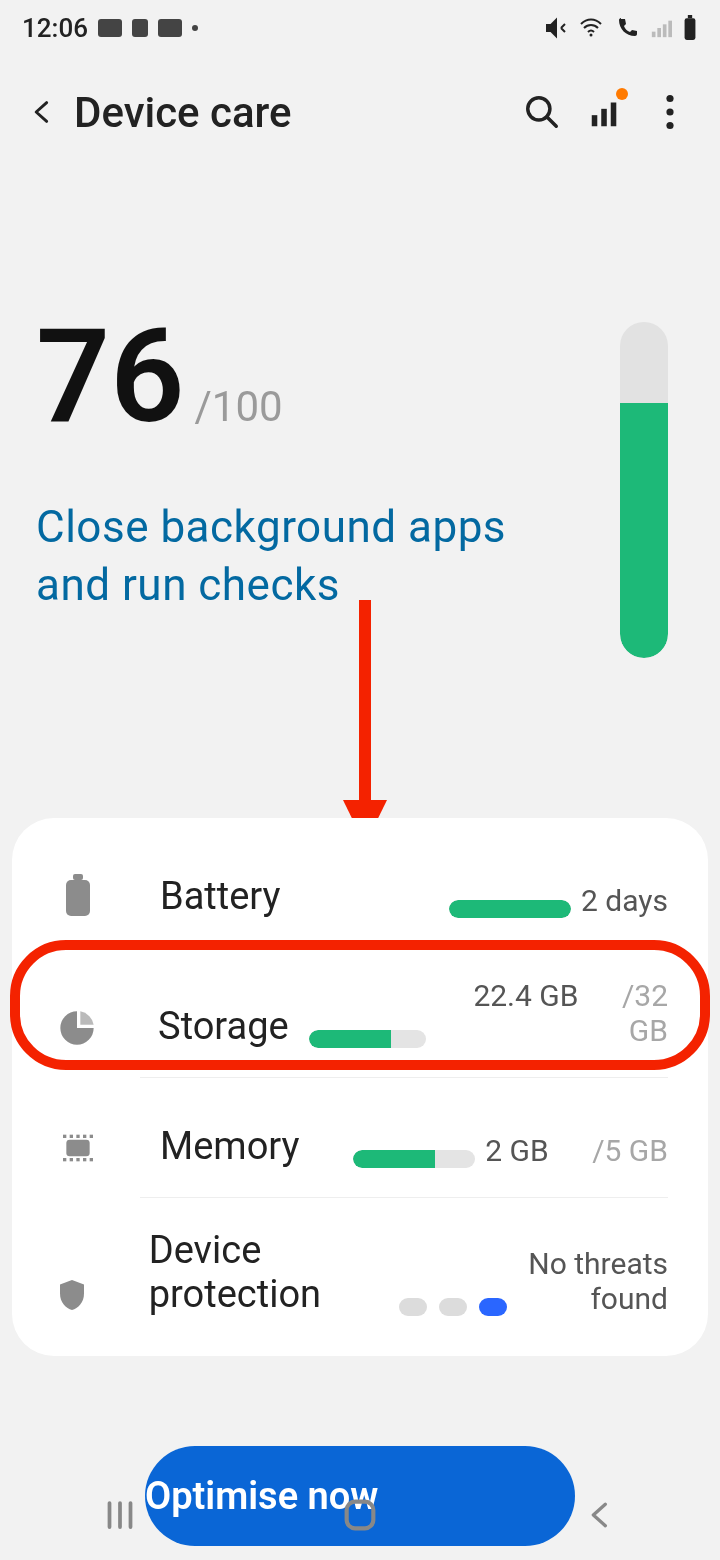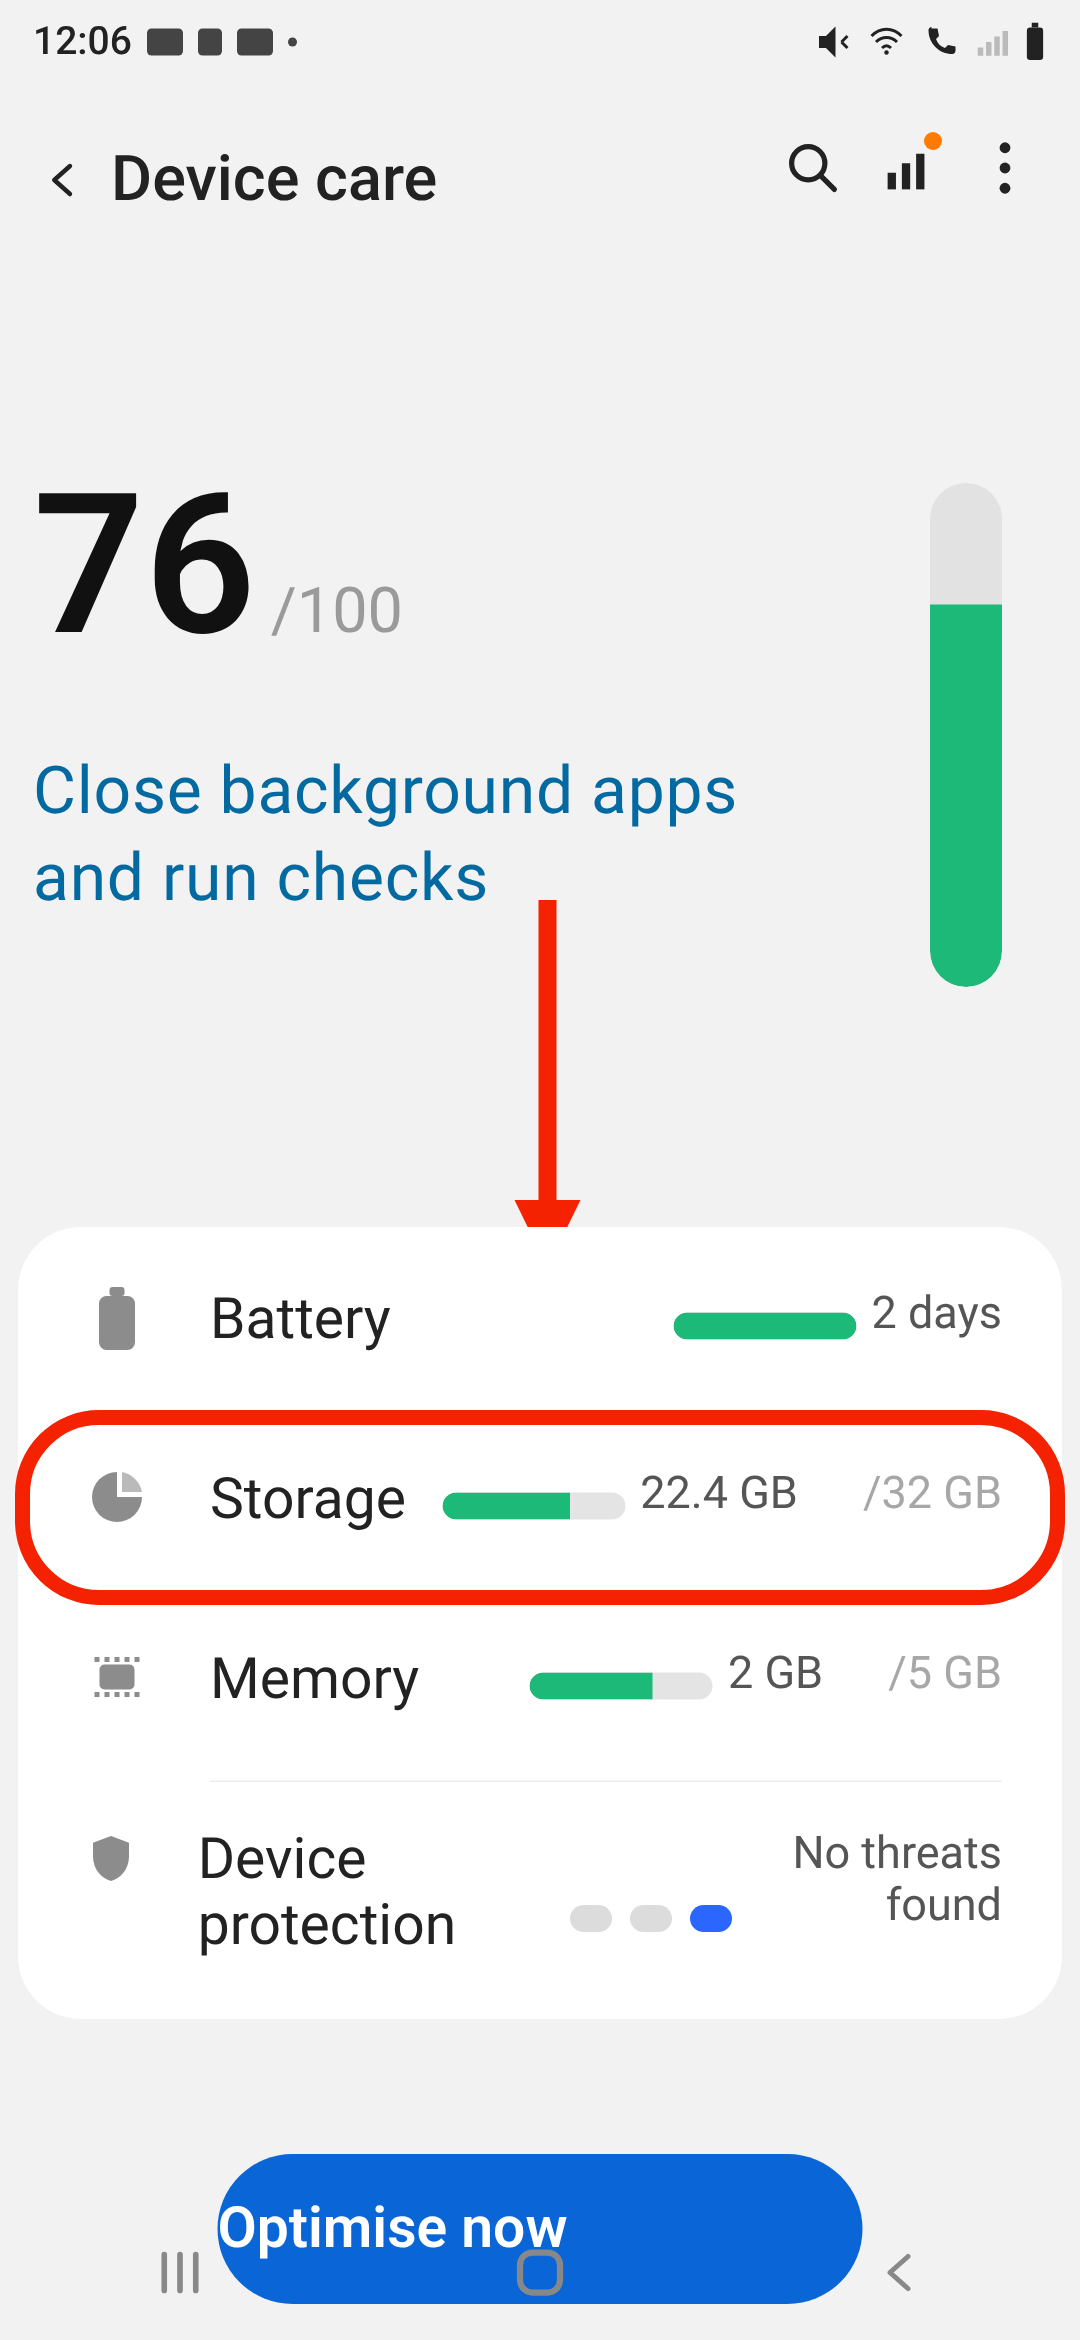--- a/index.html
+++ b/index.html
@@ -24,32 +24,32 @@
     font-weight: 500;
     color: #222;
   }
   .status-left, .status-right { display:flex; align-items:center; gap:10px; }
   .status-left .mini-icon { width:24px; height:18px; background:#444; border-radius:3px; display:inline-block; }
   .dot { width:6px; height:6px; border-radius:50%; background:#444; display:inline-block; }
 
   
   .app-bar {
     display:flex;
-    align-items:flex-end;
+    align-items:center;
     padding: 24px 18px 18px 18px;
   }
   .back-btn { width:48px; height:48px; display:flex; align-items:center; justify-content:center; }
   .app-title { font-size: 42px; font-weight:500; margin-left:8px; }
   .app-bar-spacer { flex:1; }
   .app-bar .ico-btn { width:64px; height:64px; display:flex; align-items:center; justify-content:center; position:relative; }
   .badge-dot { width:12px; height:12px; background:#ff7a00; border-radius:50%; position:absolute; top:8px; right:10px; }
 
   
   .score-section {
-    padding: 150px 52px 40px 22px;
+    padding: 150px 52px 40px 36px;
     display:flex;
     align-items:flex-start;
     position:relative;
   }
   .score-left { flex:1; }
   .score-num { font-size: 130px; font-weight:600; color:#111; line-height:1; display:inline-block;}
   .score-max { font-size: 42px; color:#9a9a9a; font-weight:400; margin-left:6px;}
   .score-msg { font-size:44px; color:#0369a1; margin-top:56px; line-height:1.32; letter-spacing:0.5px; max-width:520px;}
   .score-bar-wrap { width:48px; height:336px; background:#e2e2e2; border-radius:24px; overflow:hidden; position:relative; margin-top:10px;}
   .score-bar-fill { position:absolute; bottom:0; left:0; right:0; background:#1db978; height:76%; border-radius:0 0 24px 24px;}
@@ -67,24 +67,25 @@
   
   .card {
     background:#fff;
     border-radius:42px;
     margin: 120px 12px 0 12px;
     padding: 10px 0;
     position:relative;
   }
   .row {
     display:flex;
-    align-items:flex-start;
+    align-items:flex-end;
     padding: 30px 40px 30px 40px;
     min-height:120px;
     position:relative;
+    gap:20px;
   }
   .row + .row { border-top:0; }
   .row .ico { width:52px; display:flex; align-items:center; justify-content:center; }
   .row .label { font-size:38px; color:#222; margin-left:36px; }
   .row .right { margin-left:auto; text-align:right; display:flex; flex-direction:row; align-items:flex-end; gap:10px;}
   .mini-bar { width:122px; height:18px; background:#e4e4e4; border-radius:10px; overflow:hidden; position:relative;}
   .mini-bar .fill { position:absolute; left:0; top:0; bottom:0; background:#1db978; border-radius:10px 0 0 10px; }
   .mini-bar .fill.full { border-radius:10px; }
   .sub { font-size:30px; color:#555; }
   .sub .muted { color:#a7a7a7;margin-left:36px; }

